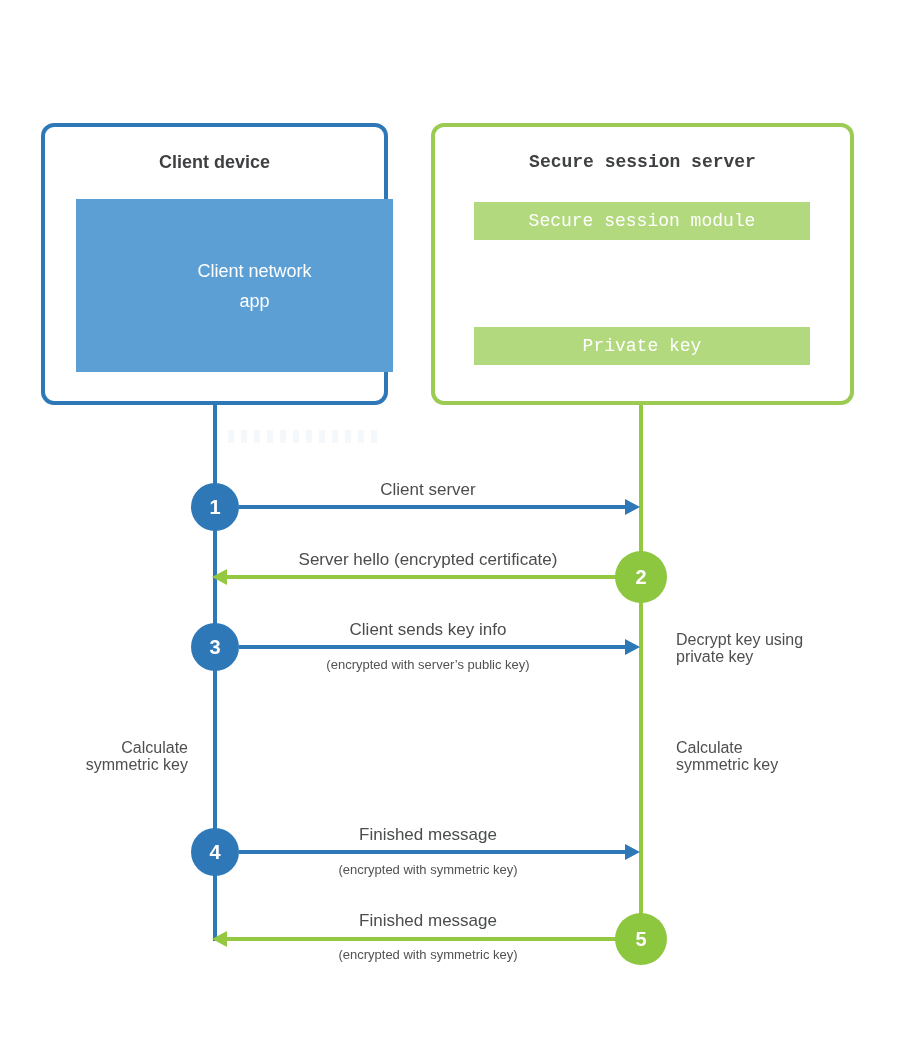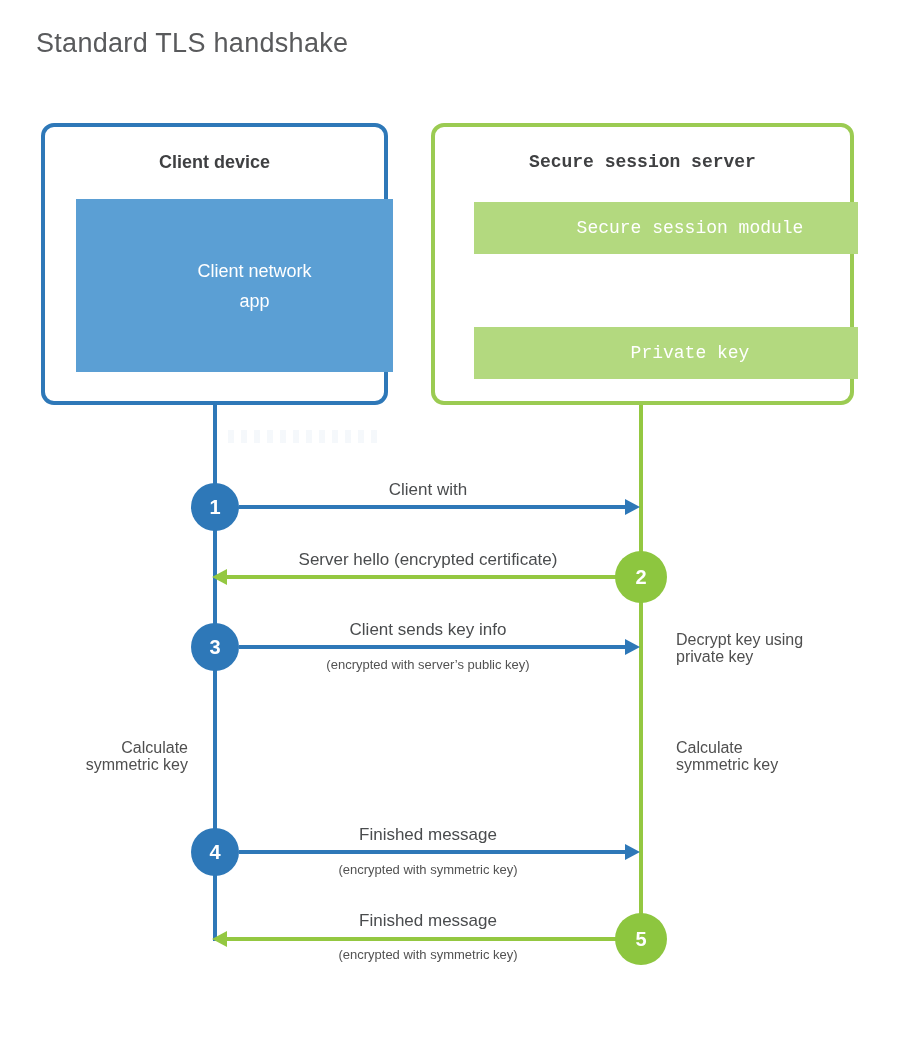--- a/index.html
+++ b/index.html
@@ -13,23 +13,23 @@
   }
   
   .actor-box{box-sizing:border-box;width:347px;height:282px;background:#fff;z-index:5;border-radius:13px;}
   .actor-box.client{left:41px;top:123px;border:4px solid #2e78b8;}
   .actor-box.server{left:431px;top:123px;width:423px;border:4px solid #9bcb52;font-family:Liberation Mono, monospace;}
   .box-title{position:absolute;top:25px;left:0;right:0;text-align:center;
     font-weight:700;font-size:18px;color:#3f4042;}
   .app-box{position:absolute;left:31px;top:72px;width:277px;height:173px;background:#5b9fd4;
     display:flex;align-items:center;justify-content:center;text-align:center;
     color:#fff;font-size:18px;line-height:30px;white-space:pre-line;padding-left:40px;}
-  .module-bar{position:absolute;left:39px;width:336px;height:52px;background:#b3d97f;
+  .module-bar{position:absolute;left:39px;width:336px;height:38px;background:#b3d97f;
     display:flex;align-items:center;justify-content:center;
-    color:#fff;font-size:18px;padding-left:48px;}
+    color:#fff;font-size:18px;}
   
   .lifeline{width:4px;top:403px;height:538px;z-index:1;}
   .lifeline.blue{left:213px;background:#2e78b8;}
   .lifeline.green{left:639px;background:#94c841;}
   
   .mline{height:4px;z-index:2;}
   .mline.blue{background:#2e78b8;}
   .mline.green{background:#94c841;}
   .ahead{width:0;height:0;z-index:3;border-top:8px solid transparent;border-bottom:8px solid transparent;}
   .ahead.right{border-left:15px solid #2e78b8;}
@@ -46,39 +46,38 @@
   .note.leftside{text-align:right;}
   
   .artifact{left:228px;top:430px;width:156px;height:13px;opacity:.6;
     background:repeating-linear-gradient(90deg,rgba(90,140,190,0.10) 0 6px,transparent 6px 13px);}
 </style>
 </head>
 <body>
 
 <div class="canvas">
 
-  <div class="abs page-title">Standard TLS handshake</div>
 
   <div class="abs lifeline blue"></div>
   <div class="abs lifeline green"></div>
   <div class="abs artifact"></div>
 
   <div class="abs actor-box client">
     <div class="box-title">Client device</div>
     <div class="app-box">Client network
 app</div>
   </div>
 
   <div class="abs actor-box server">
     <div class="box-title">Secure session server</div>
     <div class="module-bar" style="top:75px">Secure session module</div>
     <div class="module-bar" style="top:200px">Private key</div>
   </div>
 
-  <div class="abs mtitle" style="top:480px">Client with</div>
+  <div class="abs mtitle" style="top:480px">Client server</div>
   <div class="abs mline blue" style="left:239px;top:505px;width:389px"></div>
   <div class="abs ahead right" style="left:625px;top:499px"></div>
   <div class="abs badge blue" style="left:191px;top:483px">1</div>
 
   <div class="abs mtitle" style="top:550px">Server hello (encrypted certificate)</div>
   <div class="abs mline green" style="left:227px;top:575px;width:390px"></div>
   <div class="abs ahead left" style="left:212px;top:569px"></div>
   <div class="abs badge green" style="left:615px;top:551px">2</div>
 
   <div class="abs mtitle" style="top:620px">Client sends key info</div>

